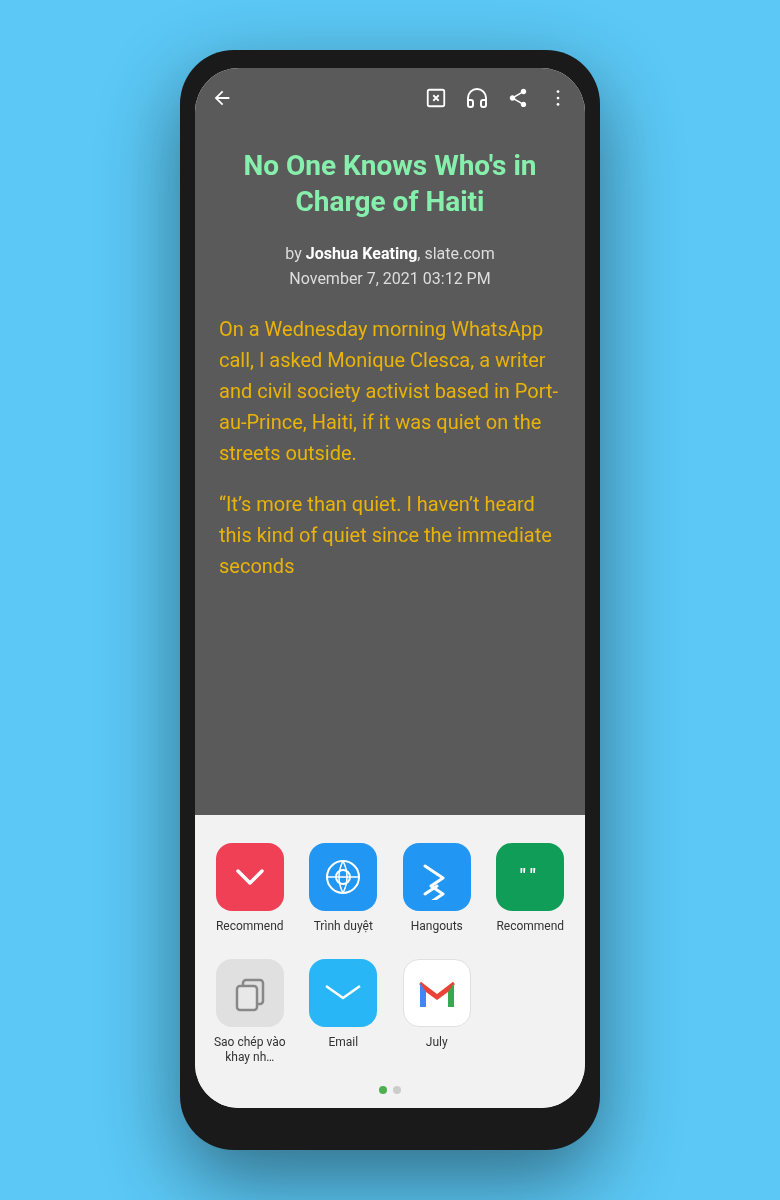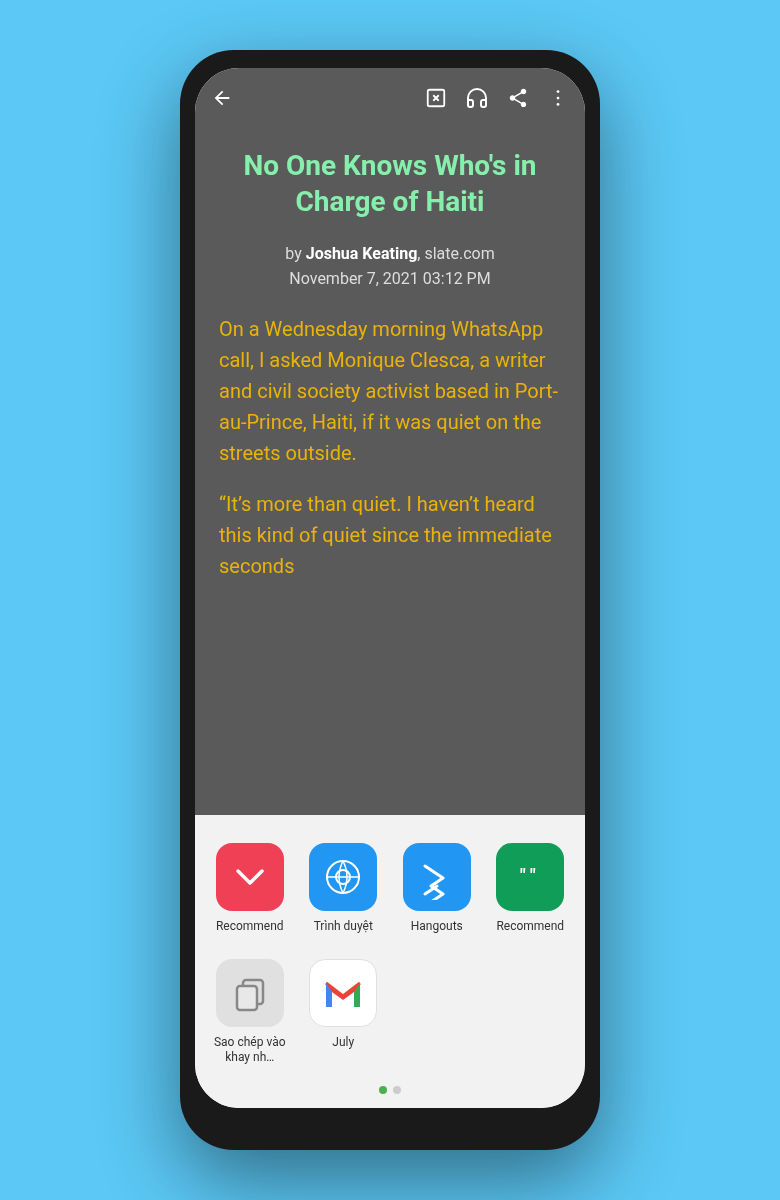--- a/index.html
+++ b/index.html
@@ -354,20 +354,29 @@
           <div class="app-icon icon-copy">
             <svg width="38" height="38" viewBox="0 0 38 38" fill="none">
               <rect x="12" y="6" width="20" height="24" rx="3" stroke="#888" stroke-width="2.5" fill="#e0e0e0"></rect>
               <rect x="6" y="12" width="20" height="24" rx="3" stroke="#888" stroke-width="2.5" fill="#e8e8e8"></rect>
             </svg>
           </div>
           <span class="app-label">Sao chép vào khay nh…</span>
         </div>
 
 
+        <div class="app-item">
+          <div class="app-icon icon-email">
+            <svg width="42" height="42" viewBox="0 0 42 42" fill="none">
+              <rect x="4" y="10" width="34" height="24" rx="4" fill="#29b6f6"></rect>
+              <path d="M4 14l17 12 17-12" stroke="white" stroke-width="2.5" fill="none"></path>
+            </svg>
+          </div>
+          <span class="app-label">Email</span>
+        </div>
 
         <div class="app-item">
           <div class="app-icon icon-gmail">
             <svg width="42" height="42" viewBox="0 0 42 42" fill="none">
               <rect x="4" y="9" width="34" height="26" rx="2" fill="white"></rect>
               <path d="M4 11l17 13 17-13" stroke="#ea4335" stroke-width="3" fill="none"></path>
               <path d="M4 11v24h6V20l11 8 11-8v15h6V11L21 24 4 11z" fill="#ea4335"></path>
               <path d="M4 11v24h6V20z" fill="#4285f4"></path>
               <path d="M32 20v15h6V11z" fill="#34a853"></path>
               <path d="M4 35l6-15" fill="#fbbc05"></path>

